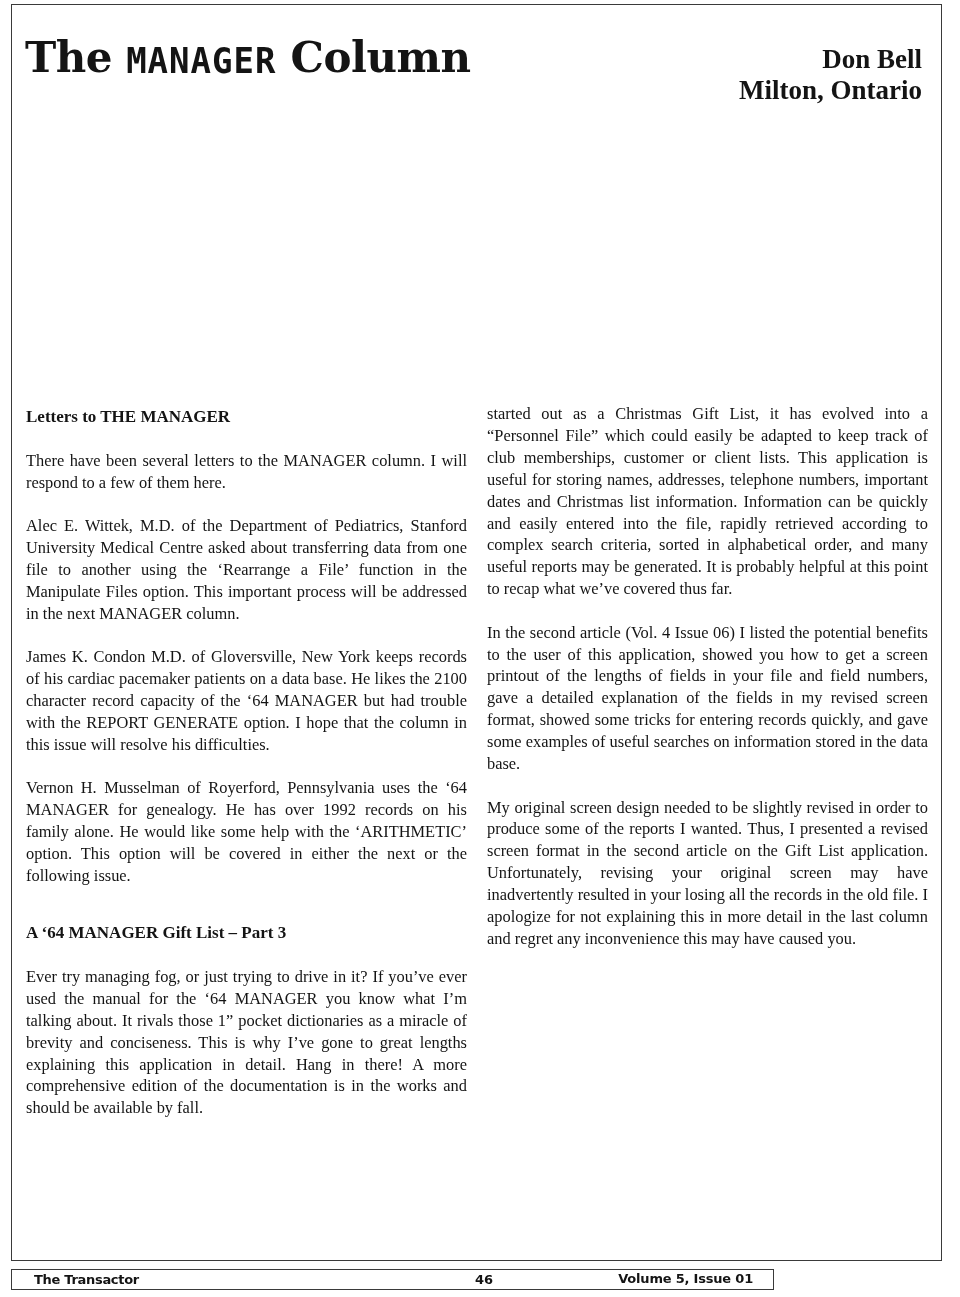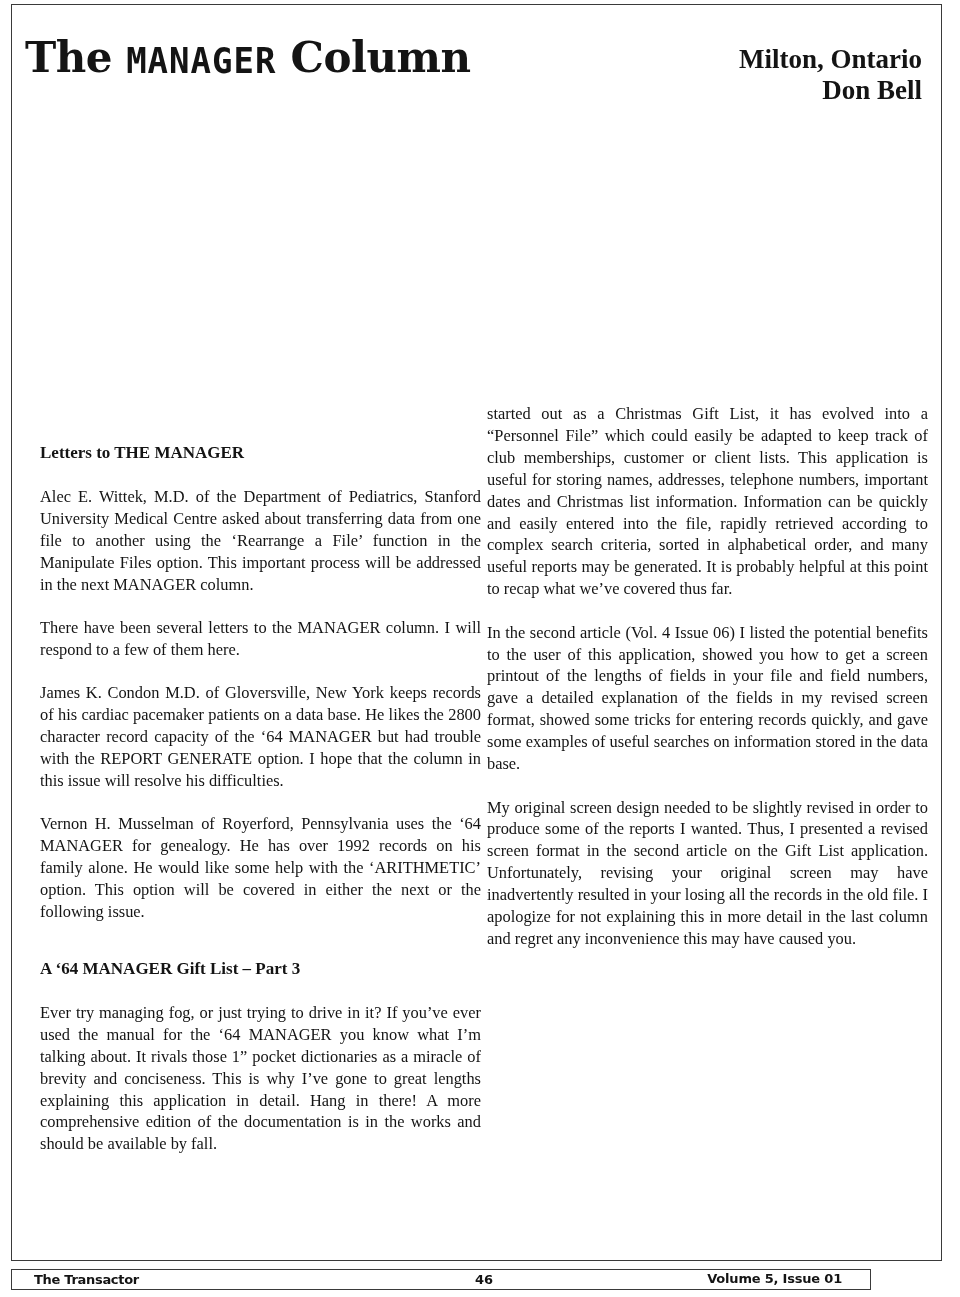--- a/index.html
+++ b/index.html
@@ -20,59 +20,59 @@
   .byline {
     position: absolute; right: 38px; top: 44px; text-align: right;
     font-family: "Liberation Serif", "DejaVu Serif", serif; font-weight: bold;
     font-size: 27px; line-height: 31px;
   }
   .col {
     position: absolute; width: 441px;
     font-family: "Liberation Serif", "DejaVu Serif", serif;
     font-size: 16.4px; line-height: 21.9px; text-align: justify;
   }
-  .col-left { left: 40px; top: 406px; margin-top: 36px; }
+  .col-left { left: 26px; top: 406px; }
   .col-right { left: 487px; top: 403px; }
   .col h3 {
     font-family: "Liberation Serif", "DejaVu Serif", serif; font-weight: bold;
     font-size: 17px; margin: 0 0 22px 0; line-height: 22px; text-align: left;
   }
   .col p { margin: 0 0 21.5px 0; }
   .col-left h3.second { margin-top: 35px; }
   .footer {
-    position: absolute; left: 11px; top: 1269px; width: 860px; height: 21px;
+    position: absolute; left: 11px; top: 1269px; width: 763px; height: 21px;
     border: 1.5px solid #3a3a3a; box-sizing: border-box;
     font-family: "DejaVu Sans", "Liberation Sans", sans-serif; font-weight: bold;
     font-size: 13px; line-height: 18px;
   }
   .footer .pub { position: absolute; left: 22px; top: 1px; letter-spacing: -0.3px; }
   .footer .page { position: absolute; left: 463px; top: 1px; }
-  .footer .issue { position: absolute; right: 28px; top: 0px; letter-spacing: -0.2px; }
+  .footer .issue { position: absolute; right: 20px; top: 0px; letter-spacing: -0.2px; }
 </style>
 </head>
 <body>
 
 <div class="frame"></div>
 
 <div class="title">
   <span>The</span>
   <span class="mgr">MANAGER</span>
   <span>Column</span>
 </div>
 
 <div class="byline">
+  <div>Don Bell</div>
   <div>Milton, Ontario</div>
-  <div>Don Bell</div>
 </div>
 
 <div class="col col-left">
   <h3>Letters to THE MANAGER</h3>
+  <p>There have been several letters to the MANAGER column. I will respond to a few of them here.</p>
   <p>Alec E. Wittek, M.D. of the Department of Pediatrics, Stanford University Medical Centre asked about transferring data from one file to another using the ‘Rearrange a File’ function in the Manipulate Files option. This important process will be addressed in the next MANAGER column.</p>
-  <p>There have been several letters to the MANAGER column. I will respond to a few of them here.</p>
-  <p>James K. Condon M.D. of Gloversville, New York keeps records of his cardiac pacemaker patients on a data base. He likes the 2800 character record capacity of the ‘64 MANAGER but had trouble with the REPORT GENERATE option. I hope that the column in this issue will resolve his difficulties.</p>
+  <p>James K. Condon M.D. of Gloversville, New York keeps records of his cardiac pacemaker patients on a data base. He likes the 2100 character record capacity of the ‘64 MANAGER but had trouble with the REPORT GENERATE option. I hope that the column in this issue will resolve his difficulties.</p>
   <p>Vernon H. Musselman of Royerford, Pennsylvania uses the ‘64 MANAGER for genealogy. He has over 1992 records on his family alone. He would like some help with the ‘ARITHMETIC’ option. This option will be covered in either the next or the following issue.</p>
   <h3 class="second">A ‘64 MANAGER Gift List – Part 3</h3>
   <p>Ever try managing fog, or just trying to drive in it? If you’ve ever used the manual for the ‘64 MANAGER you know what I’m talking about. It rivals those 1” pocket dictionaries as a miracle of brevity and conciseness. This is why I’ve gone to great lengths explaining this application in detail. Hang in there! A more comprehensive edition of the documentation is in the works and should be available by fall.</p>
 </div>
 
 <div class="col col-right">
   <p>started out as a Christmas Gift List, it has evolved into a “Personnel File” which could easily be adapted to keep track of club memberships, customer or client lists. This application is useful for storing names, addresses, telephone numbers, important dates and Christmas list information. Information can be quickly and easily entered into the file, rapidly retrieved according to complex search criteria, sorted in alphabetical order, and many useful reports may be generated. It is probably helpful at this point to recap what we’ve covered thus far.</p>
   <p>In the second article (Vol. 4 Issue 06) I listed the potential benefits to the user of this application, showed you how to get a screen printout of the lengths of fields in your file and field numbers, gave a detailed explanation of the fields in my revised screen format, showed some tricks for entering records quickly, and gave some examples of useful searches on information stored in the data base.</p>
   <p>My original screen design needed to be slightly revised in order to produce some of the reports I wanted. Thus, I presented a revised screen format in the second article on the Gift List application. Unfortunately, revising your original screen may have inadvertently resulted in your losing all the records in the old file. I apologize for not explaining this in more detail in the last column and regret any inconvenience this may have caused you.</p>
 </div>

